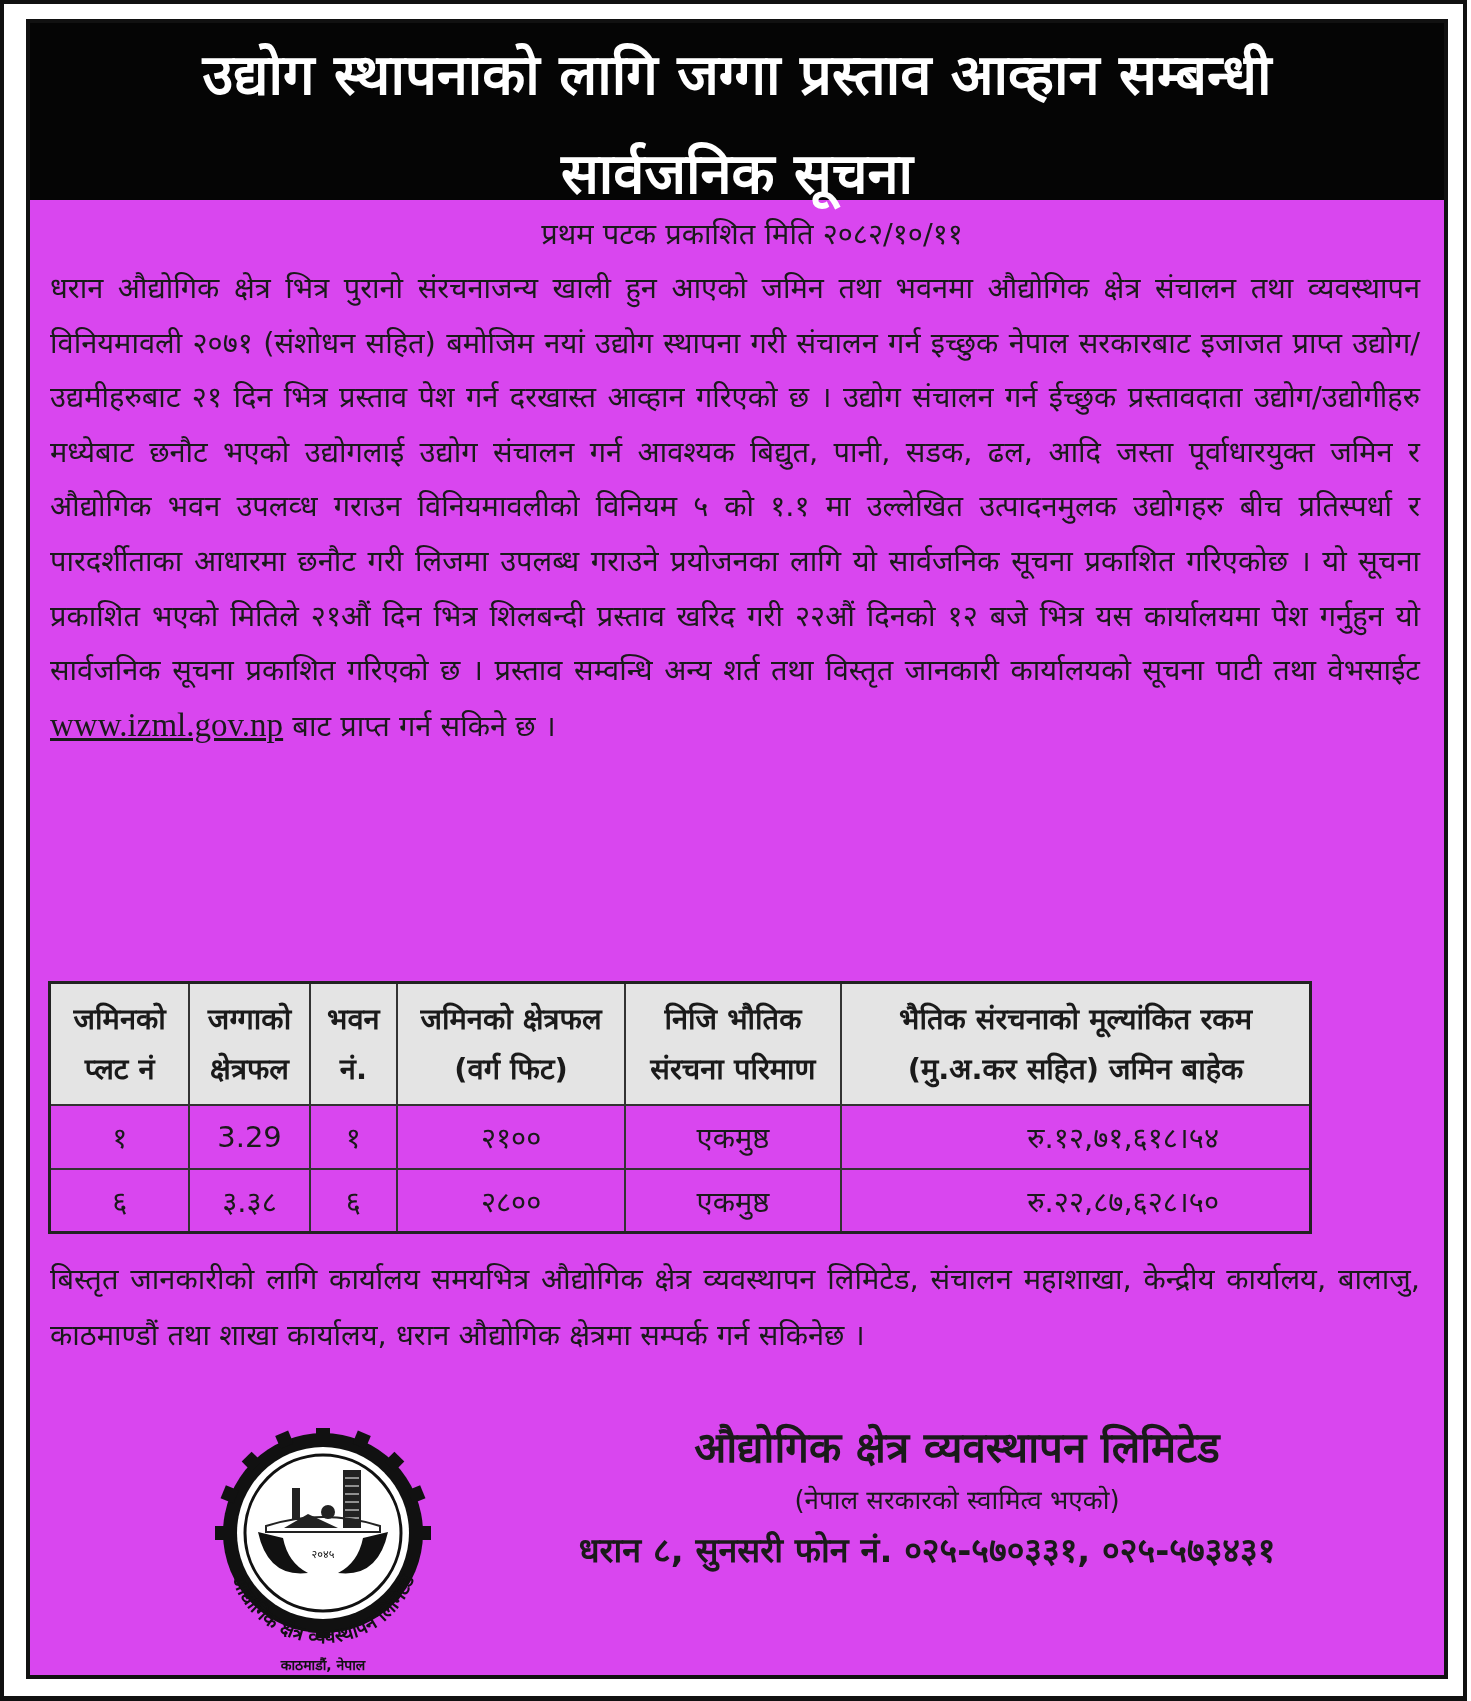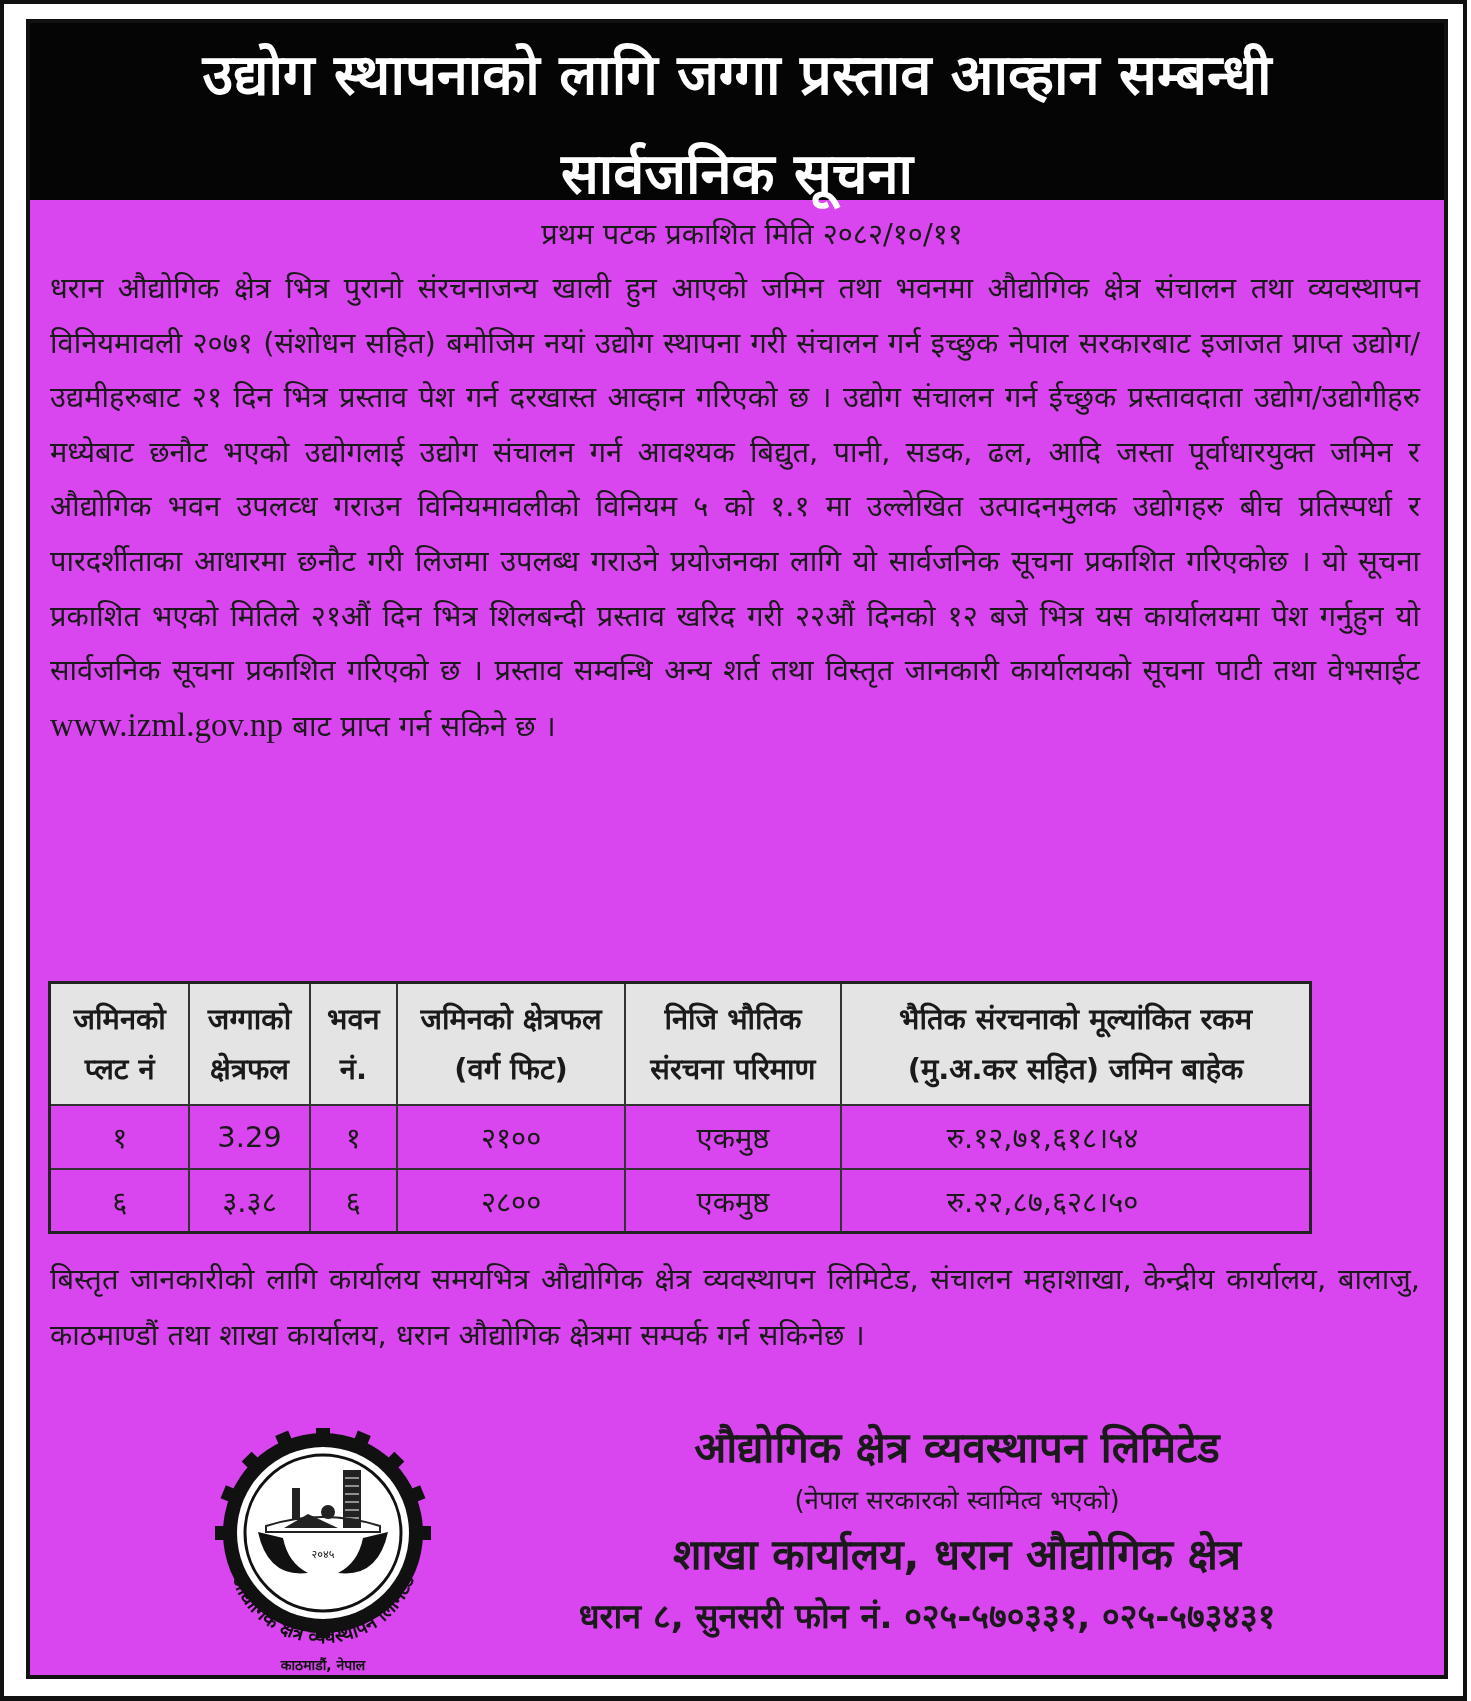--- a/index.html
+++ b/index.html
@@ -28,35 +28,35 @@
     }
 
     .pub-date {
       position: absolute; left: 0; right: 0; top: 186px; text-align: center;
       font-size: 29px; line-height: 50px; padding-left: 30px;
     }
     .body-para {
       position: absolute; left: 20px; right: 24px; top: 238px;
       font-size: 29px; line-height: 54.6px; text-align: justify; text-align-last: left;
     }
-    .body-para .url { font-family: "Liberation Serif", "DejaVu Serif", serif; font-size: 33px; }
+    .body-para .url { font-family: "Liberation Serif", "DejaVu Serif", serif; font-size: 33px; text-decoration: underline; }
 
     .land-table {
       position: absolute; left: 18px; top: 958px; width: 1264px;
       border-collapse: collapse; border: 3px solid #222;
       font-size: 29px;
     }
     .land-table th, .land-table td {
       border: 2px solid #333; text-align: center; vertical-align: middle;
     }
     .land-table thead th {
       background: #e4e4e4; font-weight: bold; line-height: 50px; height: 122px; padding: 0 4px;
     }
     .land-table tbody td { height: 64px; font-weight: normal; }
-    .land-table tbody td.amount { text-align: center; padding-right: 90px; padding-left: 24px; }
+    .land-table tbody td.amount { text-align: right; padding-right: 90px; padding-left: 24px; }
 
     .footer-para {
       position: absolute; left: 20px; right: 24px; top: 1228px;
       font-size: 29px; line-height: 56px; text-align: justify; text-align-last: left;
     }
 
     .logo {
       position: absolute; left: 158px; top: 1405px; width: 270px; height: 250px;
     }
 
@@ -176,17 +176,16 @@
       <text font-size="19" font-weight="bold" font-family="DejaVu Sans, sans-serif" fill="#111">
         <textPath href="#ringPath" startOffset="50%" text-anchor="middle">औद्योगिक क्षेत्र व्यवस्थापन लिमिटेड</textPath>
       </text>
       <text x="135" y="242" text-anchor="middle" font-size="14" font-weight="bold" font-family="DejaVu Sans, sans-serif" fill="#111">काठमाडौं, नेपाल</text>
     </svg>
   </div>
 
   <div class="org-block">
     <div class="org-name">औद्योगिक क्षेत्र व्यवस्थापन लिमिटेड</div>
     <div class="org-sub">(नेपाल सरकारको स्वामित्व भएको)</div>
-    <div class="branch-name">शाखा कार्यालय, धरान औद्योगिक क्षेत्र</div>
     <div class="address">धरान ८, सुनसरी  फोन नं. ०२५-५७०३३१, ०२५-५७३४३१</div>
   </div>
 
 </div>
 
 </body></html>

